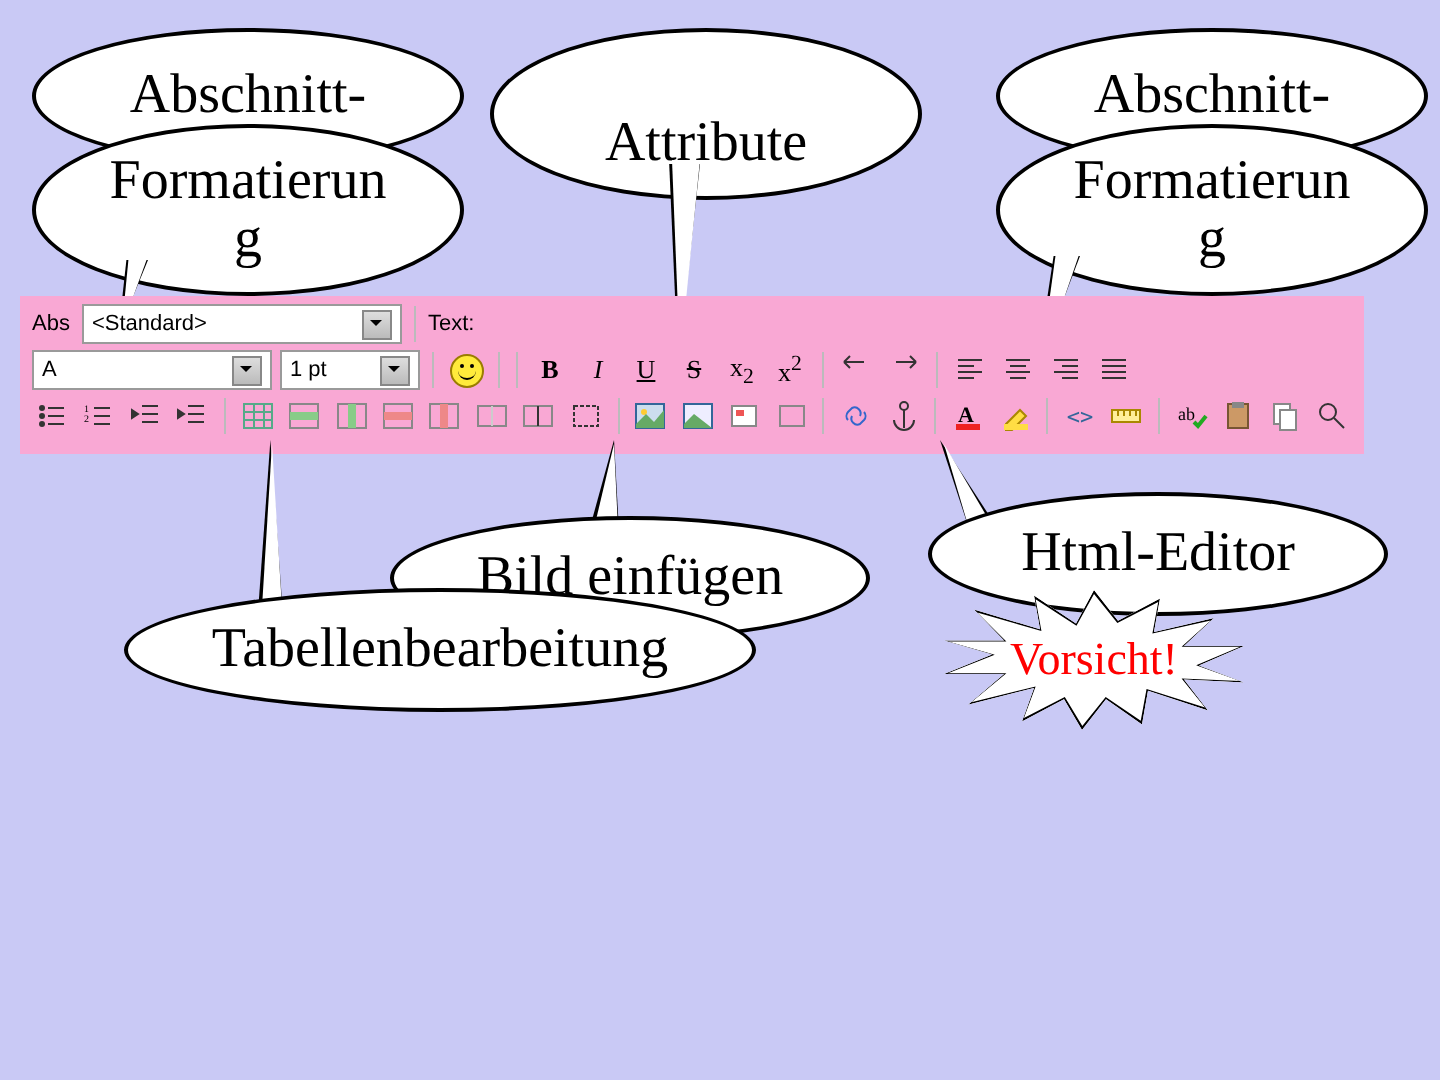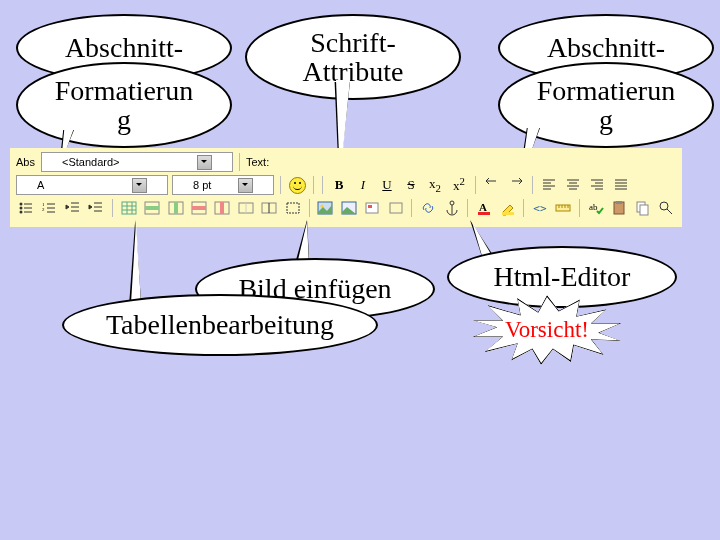--- a/index.html
+++ b/index.html
@@ -49,31 +49,31 @@
 .burst-inner{
   position:absolute;
   inset:2px;
   background:#fff;
   clip-path:inherit;
   z-index:-1;
 }
 
 .toolbar{
   position:absolute;left:10px;top:148px;width:660px;
-  background:#fef9c3;
+  background:#f9a8d4;
   font-family:Tahoma,Arial,sans-serif;
   font-size:11px;color:#000;
   padding:4px 6px 6px 6px;
 }
 .tb-row{display:flex;align-items:center;gap:4px;margin-bottom:3px;flex-wrap:nowrap}
 .lbl{padding-right:2px}
 .combo{
   background:#fff;border:1px solid #9a9a9a;
   height:18px;display:flex;align-items:center;
-  padding:0 20px;gap:4px;
+  padding:0 4px;gap:4px;
 }
 .combo .dd{
   margin-left:auto;width:13px;height:13px;
   border:1px solid #888;background:linear-gradient(#ddd,#bbb);
   position:relative;
 }
 .combo .dd::after{
   content:"";position:absolute;left:3px;top:4px;
   border:3px solid transparent;border-top-color:#000;
 }
@@ -105,21 +105,21 @@
 <div class="bubble" style="left:16px;top:62px;width:196px;height:74px">
   <span>
     <span>Formatierun</span><br><span>g</span>
   </span>
 </div>
 <div class="tail" style="left:56px;top:130px;width:18px;height:36px;clip-path:polygon(40% 0,100% 0,18% 100%);border:none;background:#000"></div>
 <div class="tail" style="left:58px;top:128px;width:16px;height:36px;clip-path:polygon(40% 0,100% 0,18% 100%);background:#fff;border:none"></div>
 
 <div class="bubble" style="left:245px;top:14px;width:196px;height:74px">
   <span>
-    <span>Schrift-</span><br><span>Attribute</span>
+    <br><span>Attribute</span>
   </span>
 </div>
 <div class="tail" style="left:328px;top:82px;width:22px;height:100px;clip-path:polygon(30% 0,100% 0,50% 100%);border:none;background:#000"></div>
 <div class="tail" style="left:330px;top:80px;width:20px;height:100px;clip-path:polygon(30% 0,100% 0,50% 100%);background:#fff;border:none"></div>
 
 <div class="bubble" style="left:498px;top:14px;width:196px;height:56px">
   <span>Abschnitt-</span>
 </div>
 <div class="bubble" style="left:498px;top:62px;width:196px;height:74px">
   <span>
@@ -140,21 +140,21 @@
     <span class="sep"></span>
     <span class="lbl">Text:</span>
   </div>
 
   <div class="tb-row">
     <div class="combo" style="width:110px">
       <span>A</span>
       <span class="dd"></span>
     </div>
     <div class="combo" style="width:60px">
-      <span>8 pt</span>
+      <span>1 pt</span>
       <span class="dd"></span>
     </div>
     <span class="sep"></span>
     <div class="btn">
         <span class="smiley">
           <span class="m"></span>
         </span>
       </div>
     <span class="sep"></span>
     <span class="sep"></span>
@@ -379,20 +379,20 @@
 </div>
 
 <div class="tail" style="left:128px;top:220px;width:24px;height:100px;clip-path:polygon(0 100%,60% 100%,30% 0);border:none;background:#000"></div>
 <div class="tail" style="left:130px;top:222px;width:20px;height:98px;clip-path:polygon(0 100%,60% 100%,30% 0);background:#fff;border:none"></div>
 <div class="bubble" style="left:62px;top:294px;width:296px;height:50px">
   <span>Tabellenbearbeitung</span>
 </div>
 
 <div class="tail" style="left:470px;top:220px;width:30px;height:46px;clip-path:polygon(50% 100%,100% 100%,0 0);border:none;background:#000"></div>
 <div class="tail" style="left:472px;top:222px;width:26px;height:44px;clip-path:polygon(50% 100%,100% 100%,0 0);background:#fff;border:none"></div>
-<div class="bubble" style="left:447px;top:246px;width:210px;height:50px">
+<div class="bubble" style="left:464px;top:246px;width:210px;height:50px">
   <span>Html-Editor</span>
 </div>
 
 <div class="burst" style="left:472px;top:295px">
   <div class="burst-inner"></div>
   <span style="position:relative">Vorsicht!</span>
 </div>
 
 </body></html>

